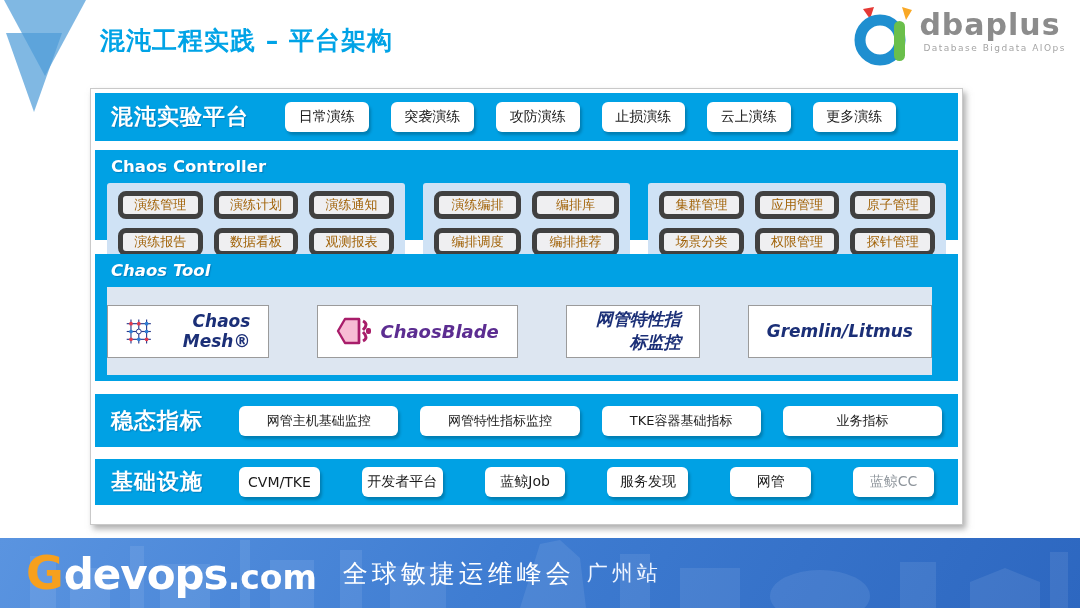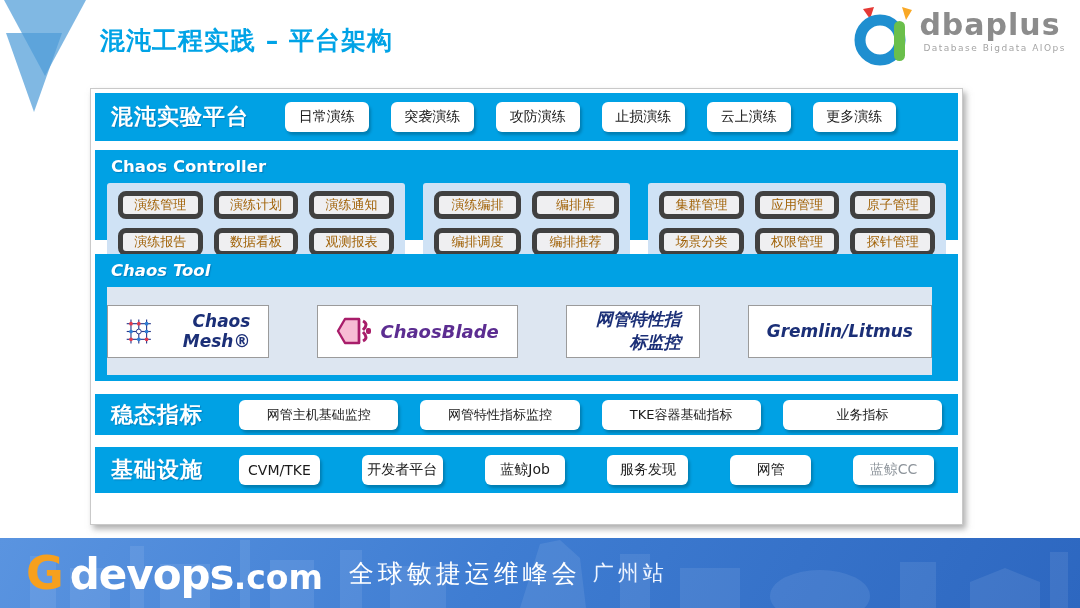--- a/index.html
+++ b/index.html
@@ -44,37 +44,37 @@
           font-size:13px; color:#a16207; }
 
   .row-tools { height:127px; margin-bottom:13px; padding:5px 26px 12px 12px;font-style:italic; }
   .tool-panel { background:#dde6f1; height:88px; display:flex; align-items:center;
                 justify-content:center; gap:48px;text-align:right; }
   .tool-box { background:#fff; border:1px solid #9b9b9b; height:53px;
               display:flex; align-items:center; justify-content:center; gap:8px; padding:0 18px; }
   .tool-name { font-weight:bold; font-size:17px; color:#1b2f77; }
   .tool-name.blade { color:#5c2d91; font-size:18px; }
 
-  .row-metrics { height:41px; margin-bottom:12px; }
+  .row-metrics { height:53px; margin-bottom:12px; }
   .row-metrics .band-label { min-width:100px; }
   .row-metrics .chip { font-size:13px; }
 
   .row-infra { height:46px; }
   .row-infra .band-label { min-width:100px; }
   .row-infra .chip-strip { gap:42px; margin-right:8px; }
   .row-infra .chip:last-child { color:#8d949b; }
 
   
   .footer { position:absolute; left:0; bottom:0; width:1080px; height:70px;
             background:linear-gradient(120deg,#5a94e0 0%,#3f7dd2 45%,#2d67c0 100%);
             display:flex; align-items:center; padding-left:26px; overflow:hidden; }
   .skyline { position:absolute; left:0; bottom:0; opacity:.8; }
   .brand { position:relative; display:flex; align-items:baseline; }
   .brand-g { color:#f7a01d; font-size:46px; font-weight:bold; }
-  .brand-name { color:#fff; font-size:42px; font-weight:bold; letter-spacing:-1px;margin-left:6px; }
+  .brand-name { color:#fff; font-size:42px; font-weight:bold; letter-spacing:-1px; }
   .brand-domain { color:#fff; font-size:33px; font-weight:bold; }
   .event-title { position:relative; color:#fff; font-size:25px; margin-left:26px;
                  font-family:"DejaVu Serif","Liberation Serif",serif; letter-spacing:4px; }
   .event-city { position:relative; color:#eef4ff; font-size:21px; margin-left:12px;
                 font-family:"DejaVu Serif","Liberation Serif",serif; letter-spacing:4px; }
 </style>
 </head>
 <body>
 
 <div id="slide">

